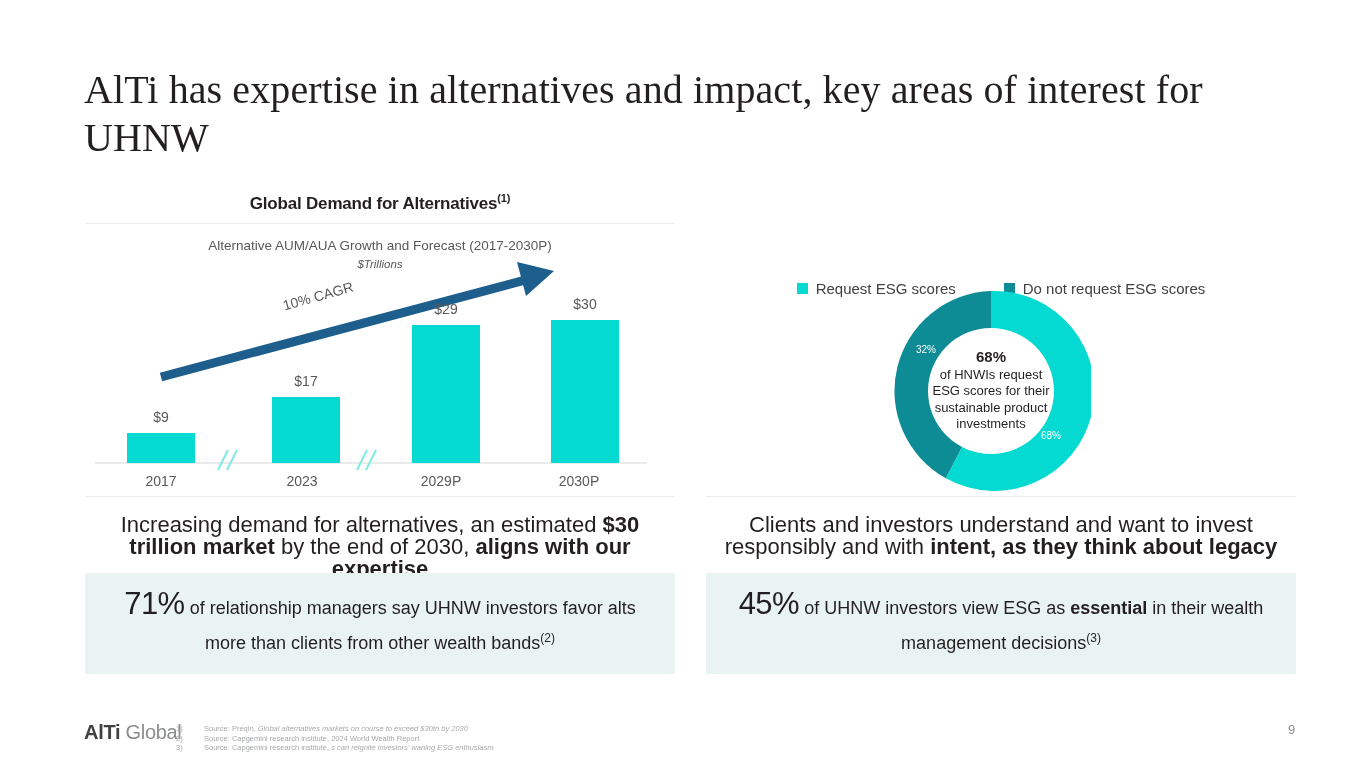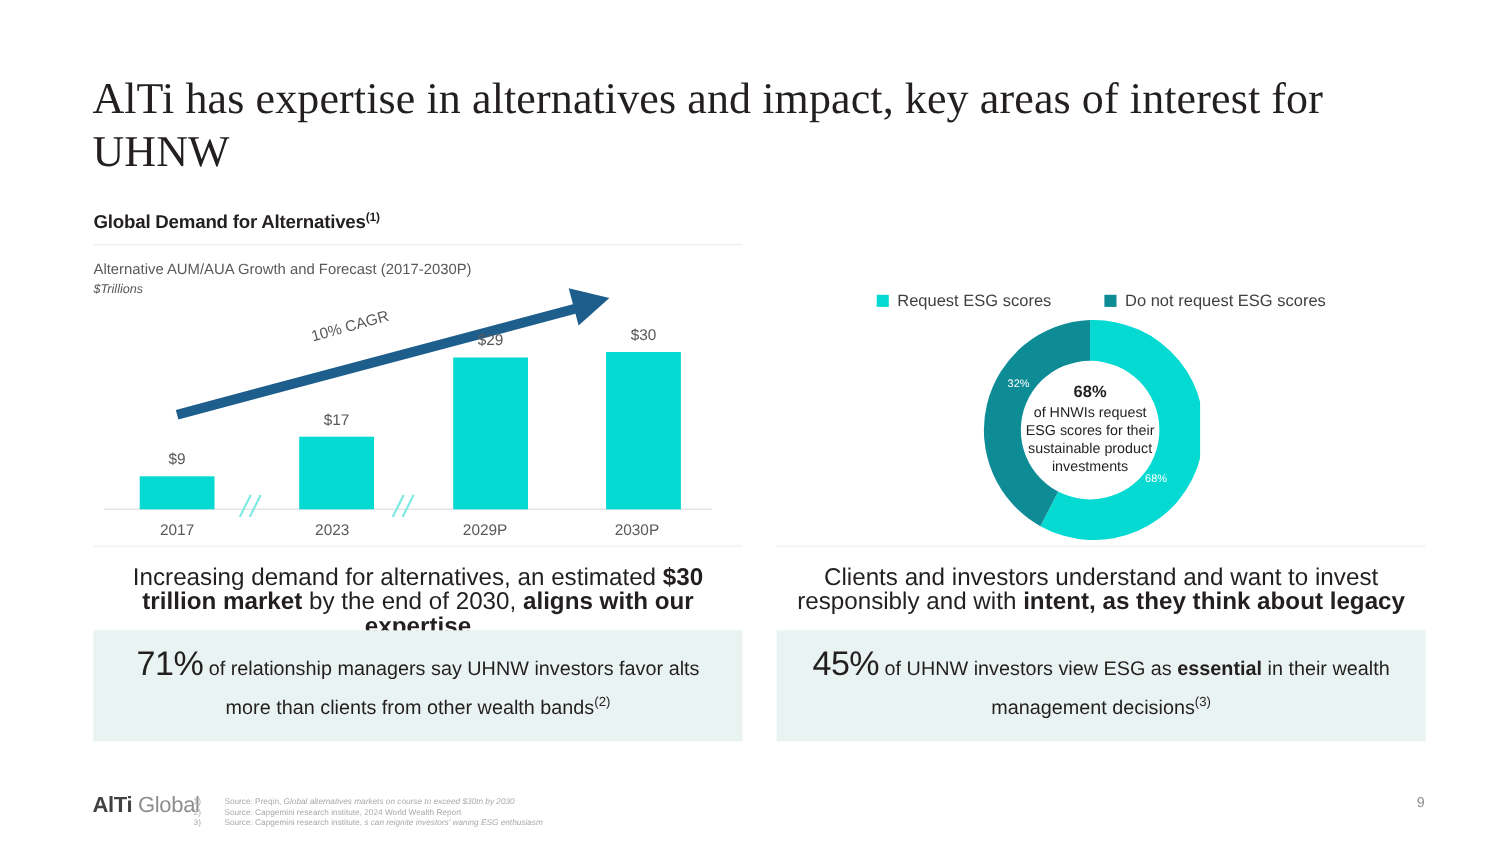--- a/index.html
+++ b/index.html
@@ -14,21 +14,21 @@
   
   .title {
     position: absolute; left: 84px; top: 66px; width: 1140px;
     font-family: "Liberation Serif", serif;
     font-size: 40px; line-height: 48px; font-weight: 400;
     color: #231f20; letter-spacing: 0.1px;
   }
 
   
   .panel { position: absolute; top: 192px; width: 590px; }
-  .panel-left  { left: 85px; }
+  .panel-left  { left: 85px; text-align: center; }
   .panel-right { left: 706px; }
 
   .panel-head {
     font-size: 17px; font-weight: bold; color: #231f20;
     letter-spacing: -0.2px;
   }
   .panel-head sup { font-size: 11px; vertical-align: super; font-weight: bold; }
   .panel-rule {
     margin-top: 9px; height: 1px; width: 100%;
     background: #ededef;
@@ -44,21 +44,21 @@
   .bc-label { font-family: "Liberation Sans", sans-serif; font-size: 14px; fill: #58595b; }
   .bc-value { font-family: "Liberation Sans", sans-serif; font-size: 14px; fill: #58595b; }
   .cagr-text {
     position: absolute; left: 318px; top: 296px;
     transform: translate(-50%,-50%) rotate(-15.5deg);
     font-size: 14px; color: #58595b; white-space: nowrap;
   }
 
   
   .legend {
-    position: absolute; left: 706px; top: 265px; width: 590px;
+    position: absolute; left: 706px; top: 280px; width: 590px;
     display: flex; justify-content: center; gap: 48px; align-items: center;
   }
   .legend-item { display: flex; align-items: center; gap: 8px; }
   .legend-sw { width: 11px; height: 11px; display: inline-block; }
   .legend-lb { font-size: 15px; color: #414042; }
 
   .donut-wrap { position: absolute; left: 891px; top: 289px; width: 200px; height: 204px; }
   .donut-center {
     position: absolute; left: 50%; top: 50%; transform: translate(-50%,-50%);
     width: 126px; text-align: center; line-height: 16.5px;

